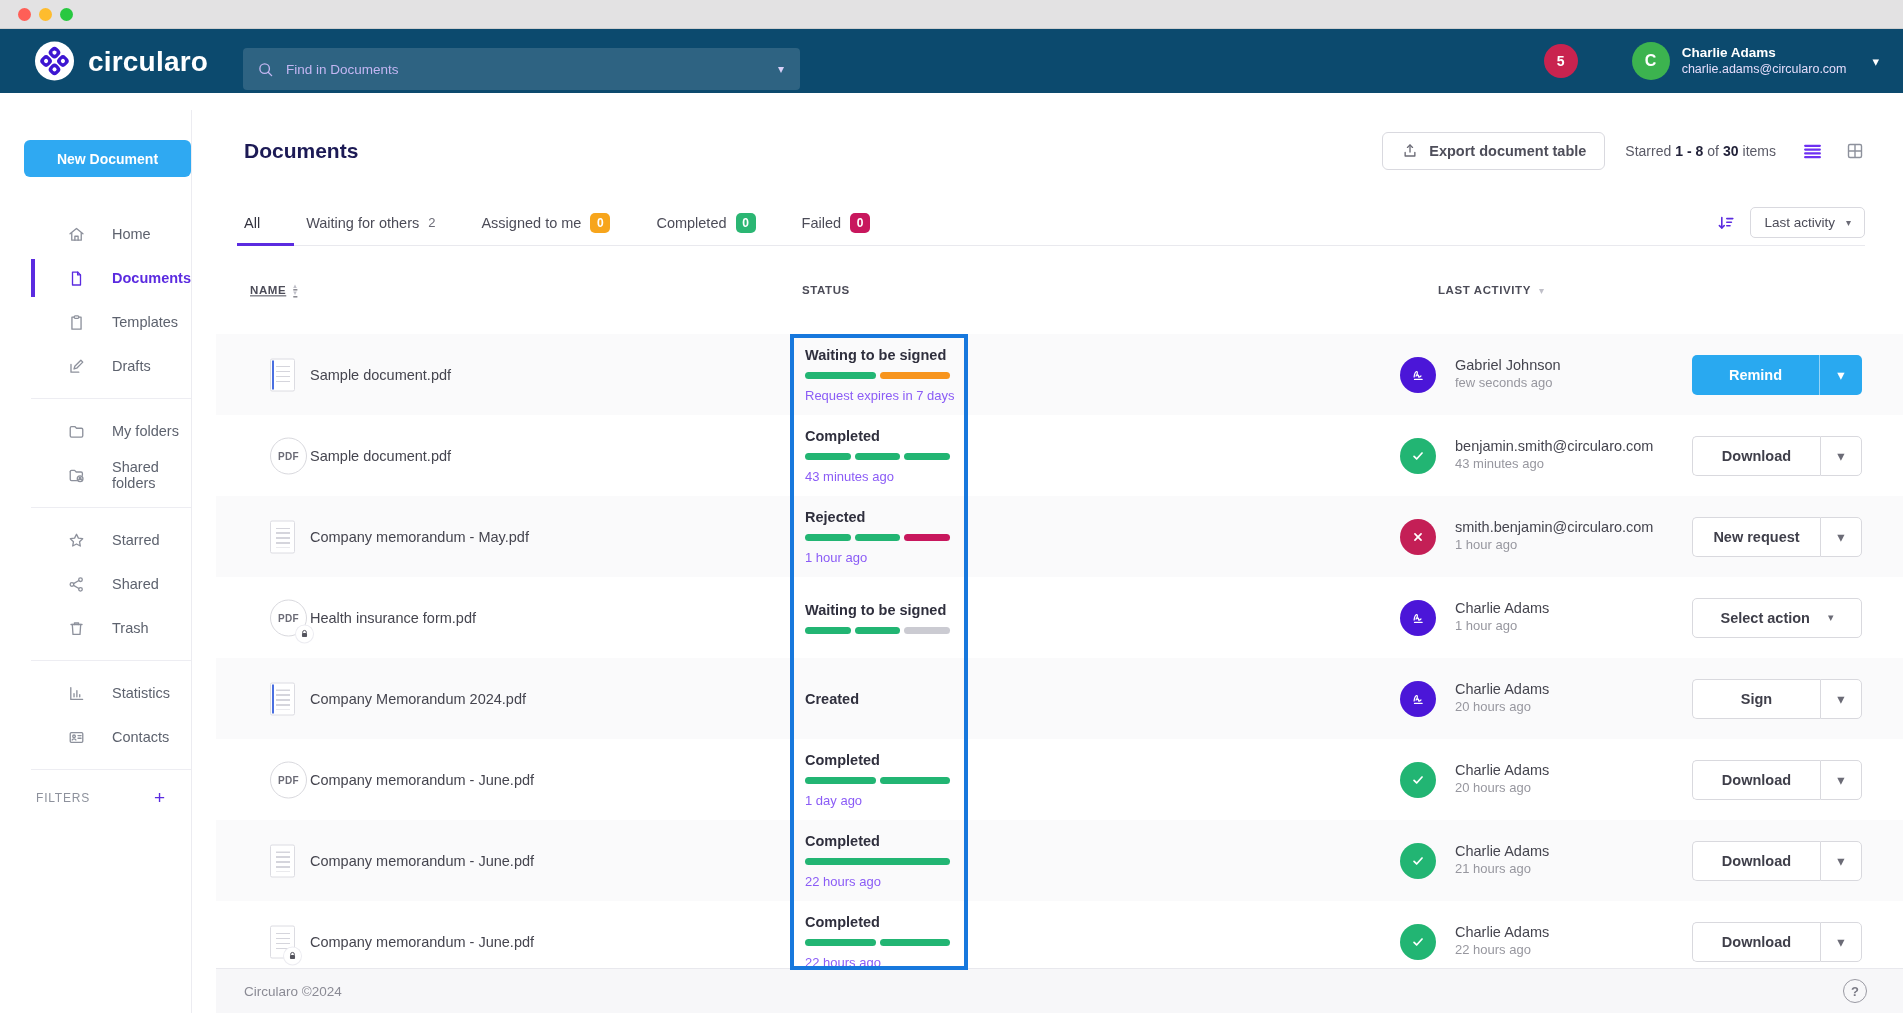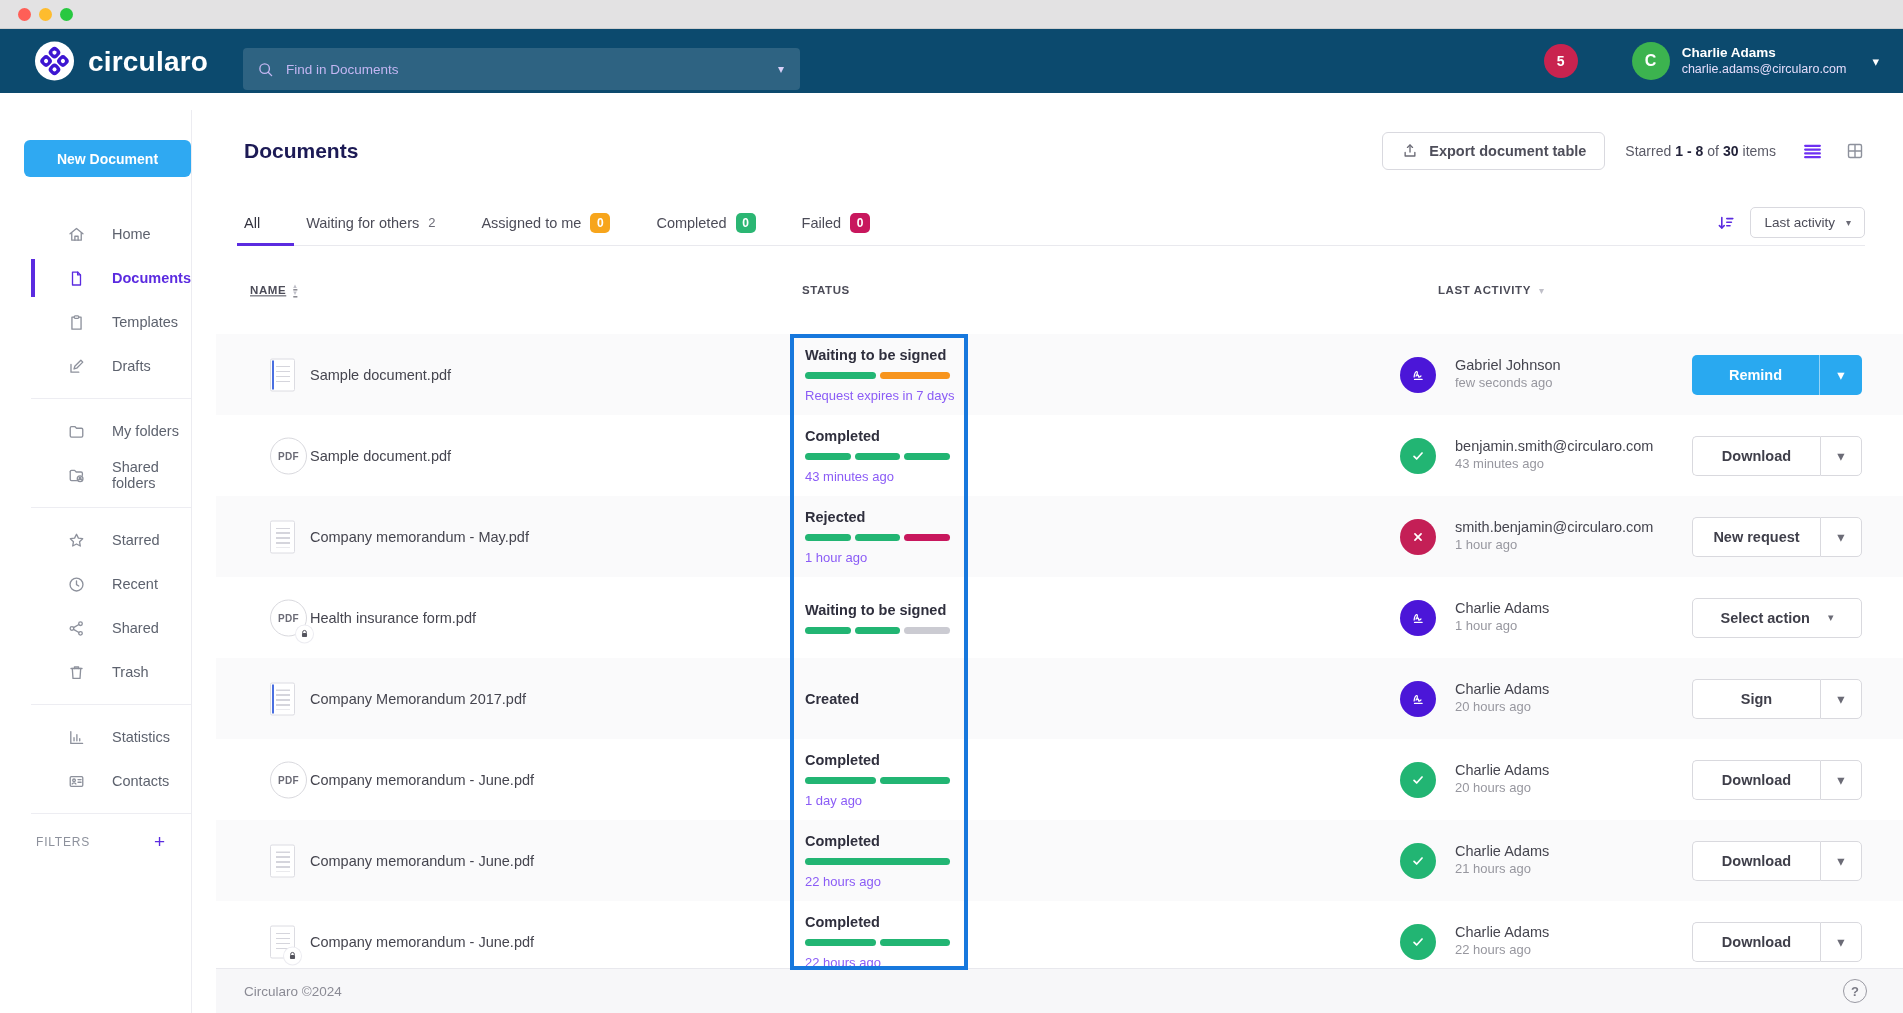--- a/index.html
+++ b/index.html
@@ -253,29 +253,20 @@
         <span class="nav-ic">
           <svg width="19" height="19" viewBox="0 0 20 20" fill="none" stroke="currentColor" stroke-width="1.4" stroke-linecap="round" stroke-linejoin="round">
             <path d="M10 3.4l2 4.1 4.5.6-3.3 3.2.8 4.5-4-2.1-4 2.1.8-4.5L3.5 8.1l4.5-.6z"></path>
           </svg>
         </span>
         <span class="nav-label">Starred</span>
       </div>
       <div class="nav-item">
         <span class="nav-ic">
           <svg width="19" height="19" viewBox="0 0 20 20" fill="none" stroke="currentColor" stroke-width="1.4" stroke-linecap="round" stroke-linejoin="round">
-            <circle cx="10" cy="10" r="6.8"></circle>
-            <path d="M10 6.2v4l2.4 1.4"></path>
-          </svg>
-        </span>
-        <span class="nav-label">Recent</span>
-      </div>
-      <div class="nav-item">
-        <span class="nav-ic">
-          <svg width="19" height="19" viewBox="0 0 20 20" fill="none" stroke="currentColor" stroke-width="1.4" stroke-linecap="round" stroke-linejoin="round">
             <circle cx="5.2" cy="10" r="1.9"></circle>
             <circle cx="14.2" cy="4.9" r="1.9"></circle>
             <circle cx="14.2" cy="15.1" r="1.9"></circle>
             <path d="M6.9 9.1l5.6-3.3"></path>
             <path d="M6.9 10.9l5.6 3.3"></path>
           </svg>
         </span>
         <span class="nav-label">Shared</span>
       </div>
       <div class="nav-item">
@@ -530,21 +521,21 @@
           <button class="act-single">
             <span>Select action</span>
             <span class="single-caret">▾</span>
           </button>
         </div>
       </div>
       <div class="row alt">
         <div class="cell-icon">
           <div class="thumb accent"></div>
         </div>
-        <div class="cell-name">Company Memorandum 2017.pdf</div>
+        <div class="cell-name">Company Memorandum 2024.pdf</div>
         <div class="cell-status">
           <div class="status-label">Created</div>
         </div>
         <div class="cell-avatar av-signature-icon">
           <svg width="19" height="19" viewBox="0 0 20 20" fill="none" stroke="#fff" stroke-width="1.3" stroke-linecap="round" stroke-linejoin="round">
             <path d="M5.4 12.6c.2-3.4 1.6-6 2.8-5.6 1.2.4.6 3.2-.8 4.6 1.8-1.4 3.2-1 2.6.4-.5 1.2.9 1.1 2.6-.4"></path>
             <path d="M5.8 15.2h8"></path>
           </svg>
         </div>
         <div class="cell-person">

